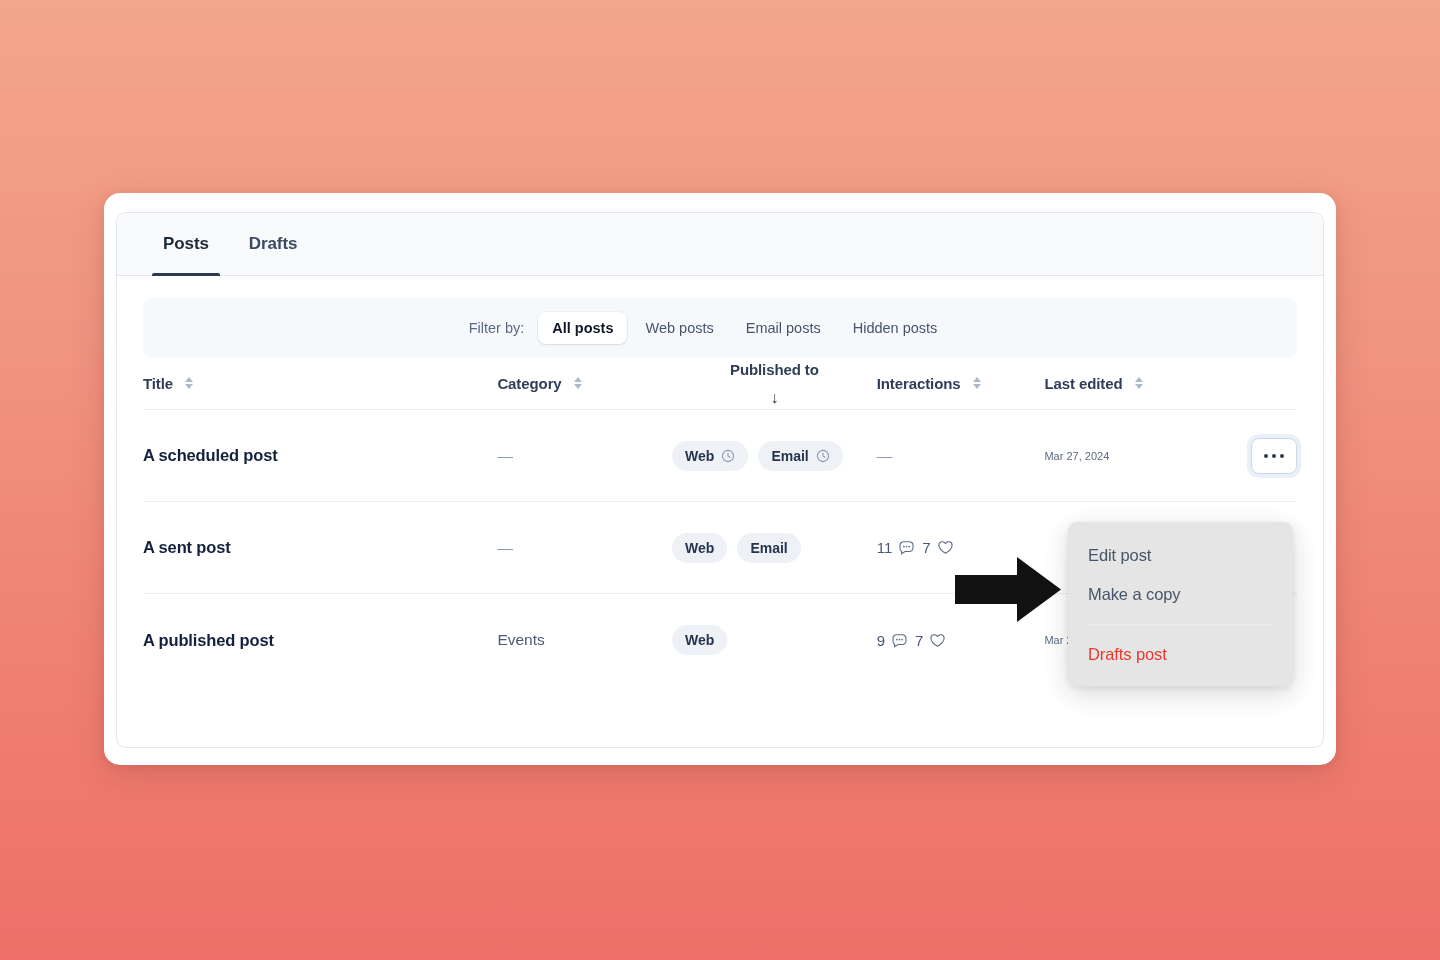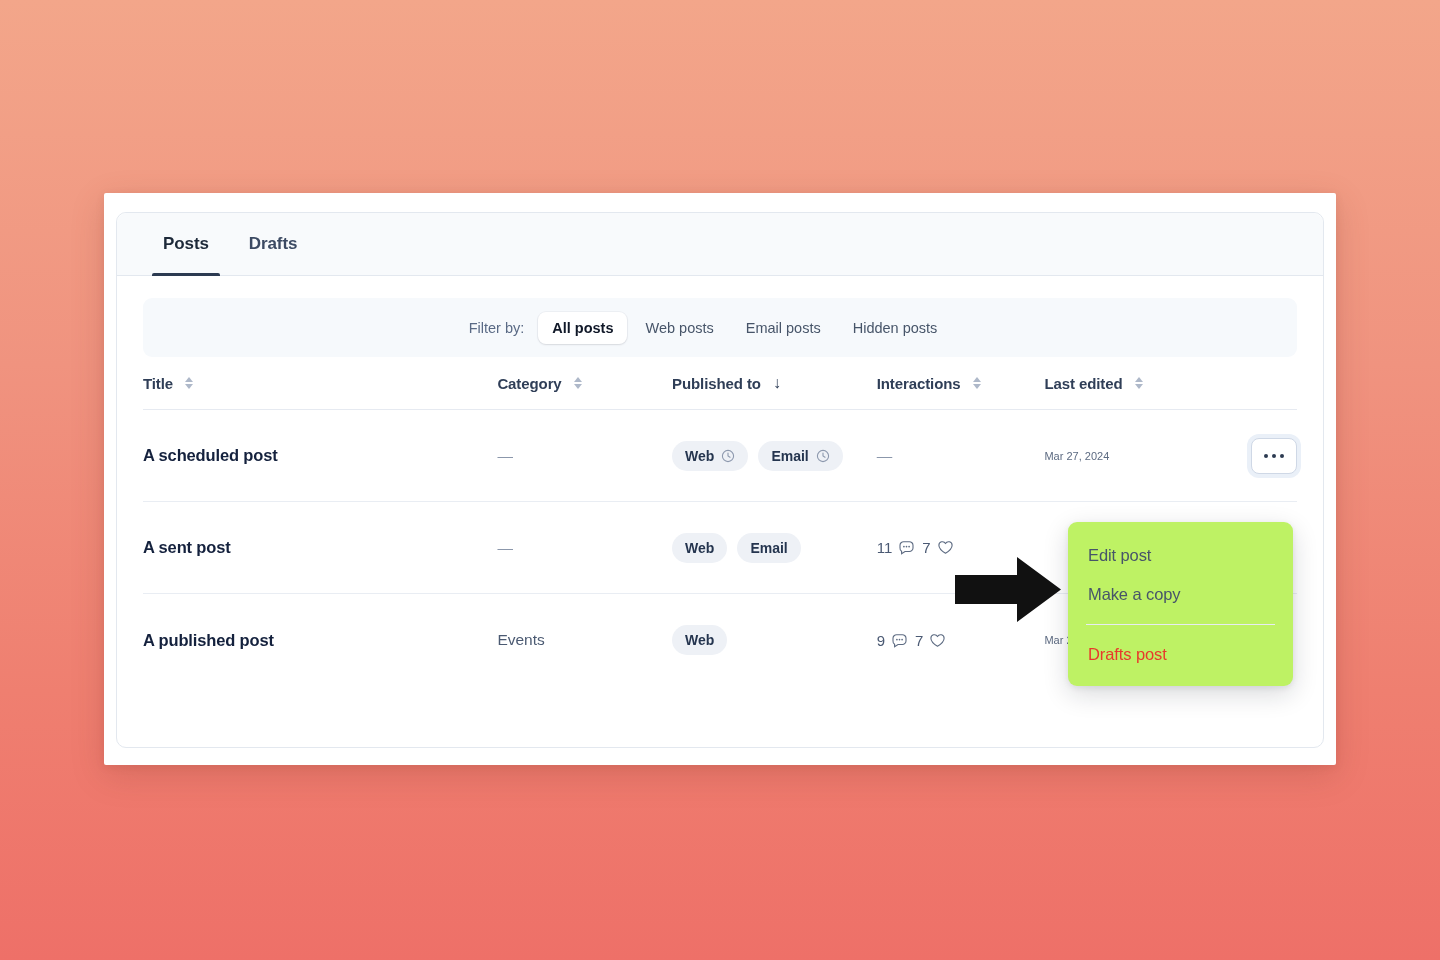--- a/index.html
+++ b/index.html
@@ -17,21 +17,21 @@
   }
 
   
   #outer-card {
     position: absolute;
     left: 104px;
     top: 193px;
     width: 1232px;
     height: 572px;
     background: #ffffff;
-    border-radius: 2px;
+    border-radius: 16px;
     box-shadow: 0 10px 34px rgba(120, 50, 40, 0.20), 0 2px 8px rgba(120, 50, 40, 0.10);
   }
 
   
   #inner-panel {
     position: absolute;
     left: 12px;
     top: 19px;
     width: 1208px;
     height: 536px;
@@ -123,21 +123,21 @@
     align-items: center;
     gap: 12px;
     font-size: 15px;
     font-weight: 700;
     color: #2f3e57;
     cursor: pointer;
     letter-spacing: -0.1px;
   }
   .col-title      { width: 355px; }
   .col-category   { width: 175px; }
-  .col-published  { width: 205px; }
+  .col-published  { width: 205px; flex-direction: column; }
   .col-inter      { width: 168px; }
   .col-edited     { width: 175px; }
   .col-actions    { width: 78px; display: flex; justify-content: flex-end; }
 
   .sort-icon { display: flex; flex-direction: column; gap: 2px; line-height: 0; }
   .sort-icon span {
     display: block;
     width: 0; height: 0;
     border-left: 4px solid transparent;
     border-right: 4px solid transparent;
@@ -209,21 +209,21 @@
     background: #2c3a51;
     display: block;
   }
 
   
   #dropdown-menu {
     position: absolute;
     left: 951px;
     top: 309px;
     width: 225px;
-    background: #bef264;
+    background: #e5e5e5;
     border-radius: 9px;
     box-shadow: 0 8px 26px rgba(16,24,40,0.16), 0 2px 6px rgba(16,24,40,0.08);
     padding: 14px 0 12px 0;
     z-index: 40;
   }
   .menu-item {
     font-size: 16.5px;
     color: #475569;
     padding: 10px 20px;
     cursor: pointer;

